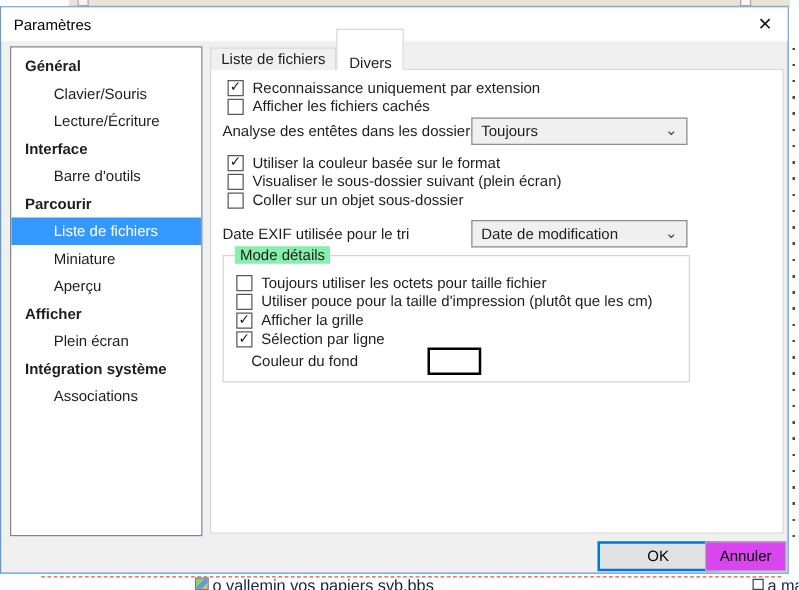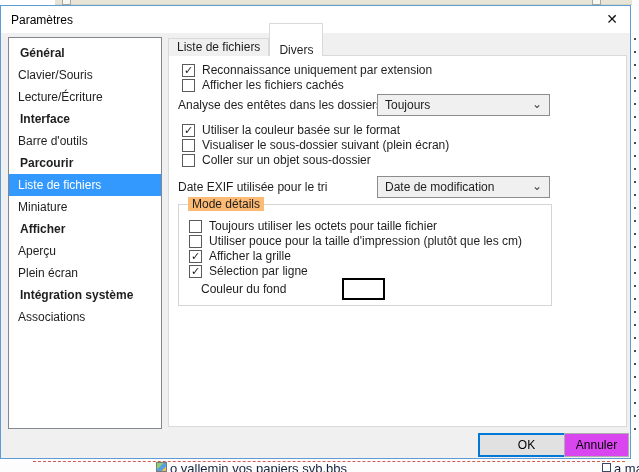--- a/index.html
+++ b/index.html
@@ -25,39 +25,39 @@
   
   .dialog { position: absolute; left: 0; top: 5px; width: 631px; height: 454px; background: #f0f0f0; border: 1px solid #5e9cd6; }
   .titlebar { position: absolute; left: 0; top: 0; width: 629px; height: 27px; background: #ffffff; }
   .title { position: absolute; left: 10px; top: 7px; font-size: 12px; color: #000; }
   .close { position: absolute; right: 1px; top: 0; width: 34px; height: 27px; text-align: center; line-height: 26px; font-size: 14px; color: #111; cursor: default; }
 
   
   .sidebar { position: absolute; left: 7px; top: 31px; width: 154px; height: 392px; background: #fff; border: 1px solid #828790; padding-top: 4px; overflow: hidden; }
   .nav { height: 22px; line-height: 22px; white-space: nowrap; cursor: default; }
   .nav.header { font-weight: bold; padding-left: 11px; }
-  .nav.child { padding-left: 9px; }
+  .nav.child { padding-left: 34px; }
   .nav.selected { background: #3399ff; color: #fff; }
 
   
   .tabs { position: absolute; left: 167px; top: 28px; height: 22px; display: flex; align-items: flex-end; z-index: 2; }
   .tab { white-space: nowrap; text-align: center; cursor: default; }
   .tab.inactive { height: 18px; line-height: 17px; padding: 0 8px; background: #f0f0f0; border: 1px solid #d9d9d9; border-bottom: none; }
   .tab.active { height: 22px; line-height: 20px; padding: 16px 9px; background: #fff; border: 1px solid #d9d9d9; border-bottom: none; position: relative; z-index: 3; }
   .page { position: absolute; left: 167px; top: 49px; width: 459px; height: 372px; background: #fff; border: 1px solid #d9d9d9; }
 
   
   .checkrow { position: absolute; left: 13px; height: 14px; display: flex; align-items: center; gap: 7px; white-space: nowrap; cursor: default; }
   .cb { flex: 0 0 auto; width: 13px; height: 13px; background: #fff; border: 1px solid #5a5a5a; font-size: 11px; line-height: 11px; text-align: center; color: #1a1a1a; }
   .plabel { position: absolute; white-space: nowrap; }
   .combo { position: absolute; left: 208px; width: 173px; height: 22px; background: #f0f0f0; border: 1px solid #8c8c8c; line-height: 20px; padding: 0 22px 0 7px; white-space: nowrap; cursor: default; }
   .combo .chev { position: absolute; right: 7px; top: 0; line-height: 19px; color: #444; font-size: 12px; }
   .combo .chev::after { content: "⌄"; }
   .groupbox { position: absolute; left: 9px; top: 148px; width: 374px; height: 102px; border: 1px solid #d5d5d5; }
-  .legend { position: absolute; left: 9px; top: -8px; background: #fdba74; padding: 0 4px; white-space: nowrap; }
+  .legend { position: absolute; left: 9px; top: -8px; background: #86efac; padding: 0 4px; white-space: nowrap; }
   .swatch { position: absolute; left: 163px; top: 73px; width: 43px; height: 22px; background: #ffffff; border: 2px solid #000; cursor: default; }
 
   
   .btn { position: absolute; top: 427px; height: 24px; font-family: "Liberation Sans", sans-serif; font-size: 12px; color: #000; text-align: center; cursor: default; }
   .btn.ok { left: 477px; width: 97px; background: #e1e1e1; border: 2px solid #0078d7; }
   .btn.cancel { left: 563px; width: 65px; background: #d946ef; border: 1px solid #adadad; }
 </style>
 </head>
 <body>
 
@@ -89,22 +89,22 @@
 
     <div class="sidebar">
       <div class="nav header">Général</div>
       <div class="nav child">Clavier/Souris</div>
       <div class="nav child">Lecture/Écriture</div>
       <div class="nav header">Interface</div>
       <div class="nav child">Barre d'outils</div>
       <div class="nav header">Parcourir</div>
       <div class="nav child selected">Liste de fichiers</div>
       <div class="nav child">Miniature</div>
+      <div class="nav child">Aperçu</div>
       <div class="nav header">Afficher</div>
-      <div class="nav child">Aperçu</div>
       <div class="nav child">Plein écran</div>
       <div class="nav header">Intégration système</div>
       <div class="nav child">Associations</div>
     </div>
 
     <div class="tabs">
       <div class="tab inactive">Liste de fichiers</div>
       <div class="tab active">Divers</div>
     </div>
 

